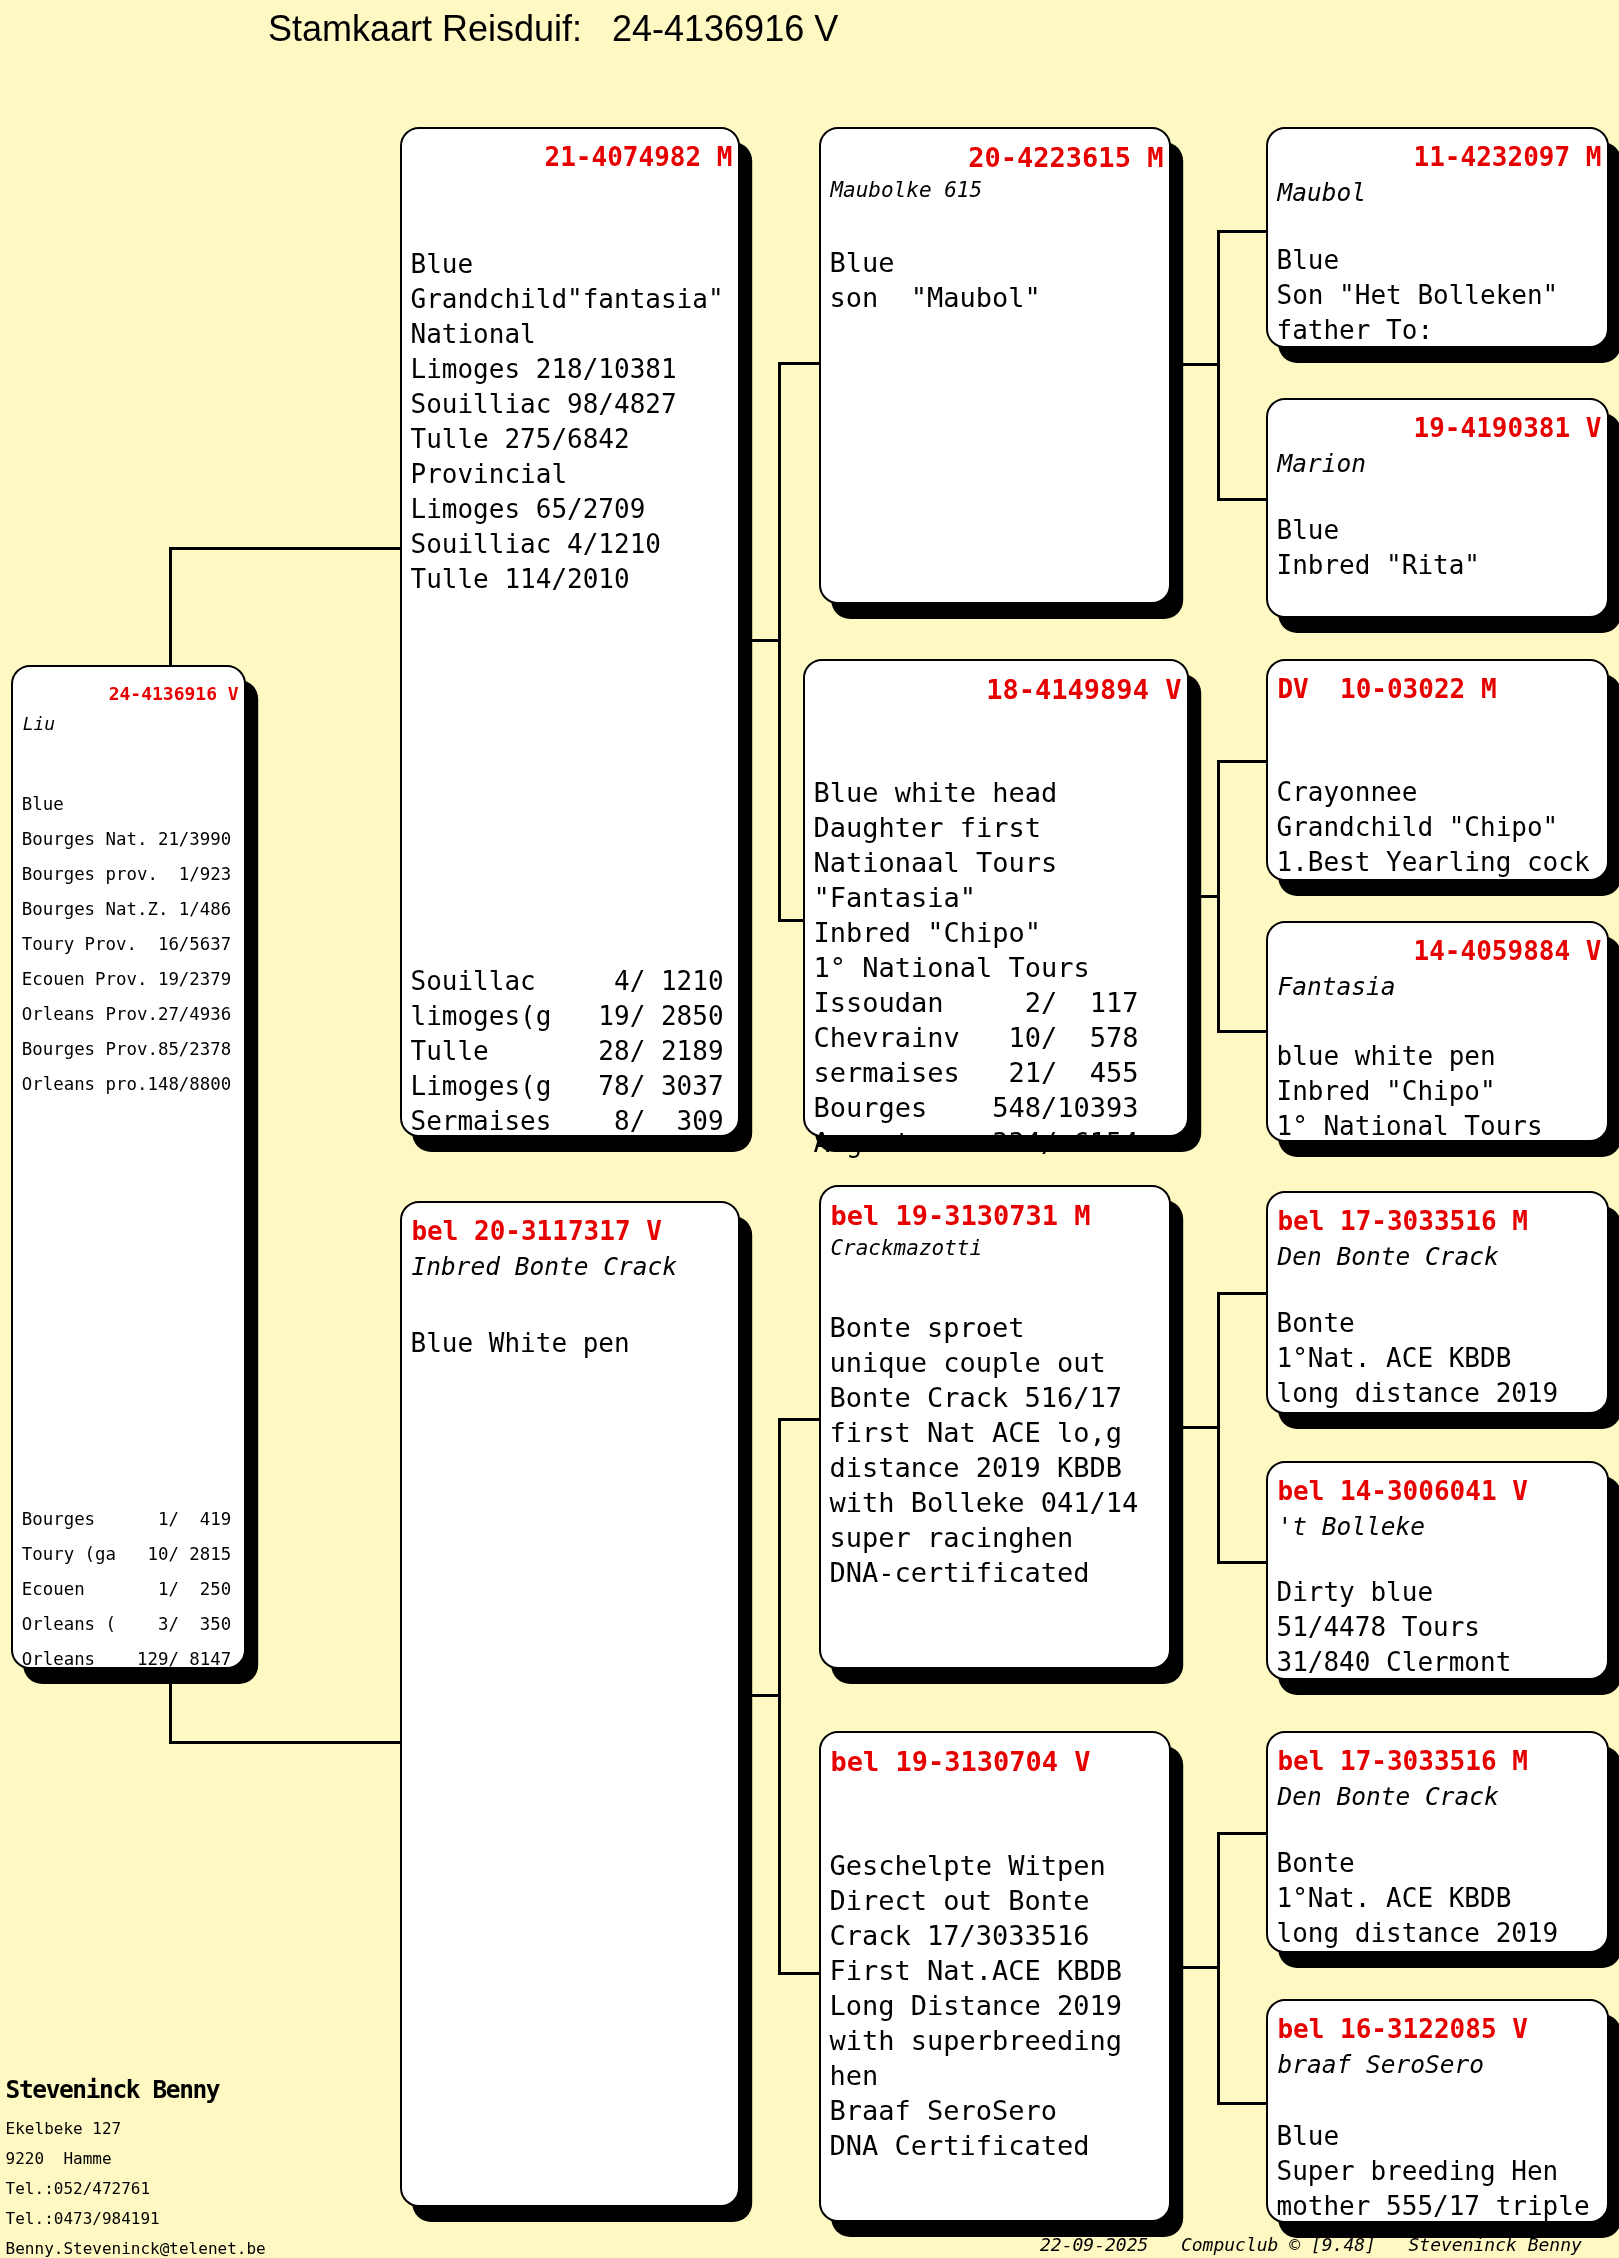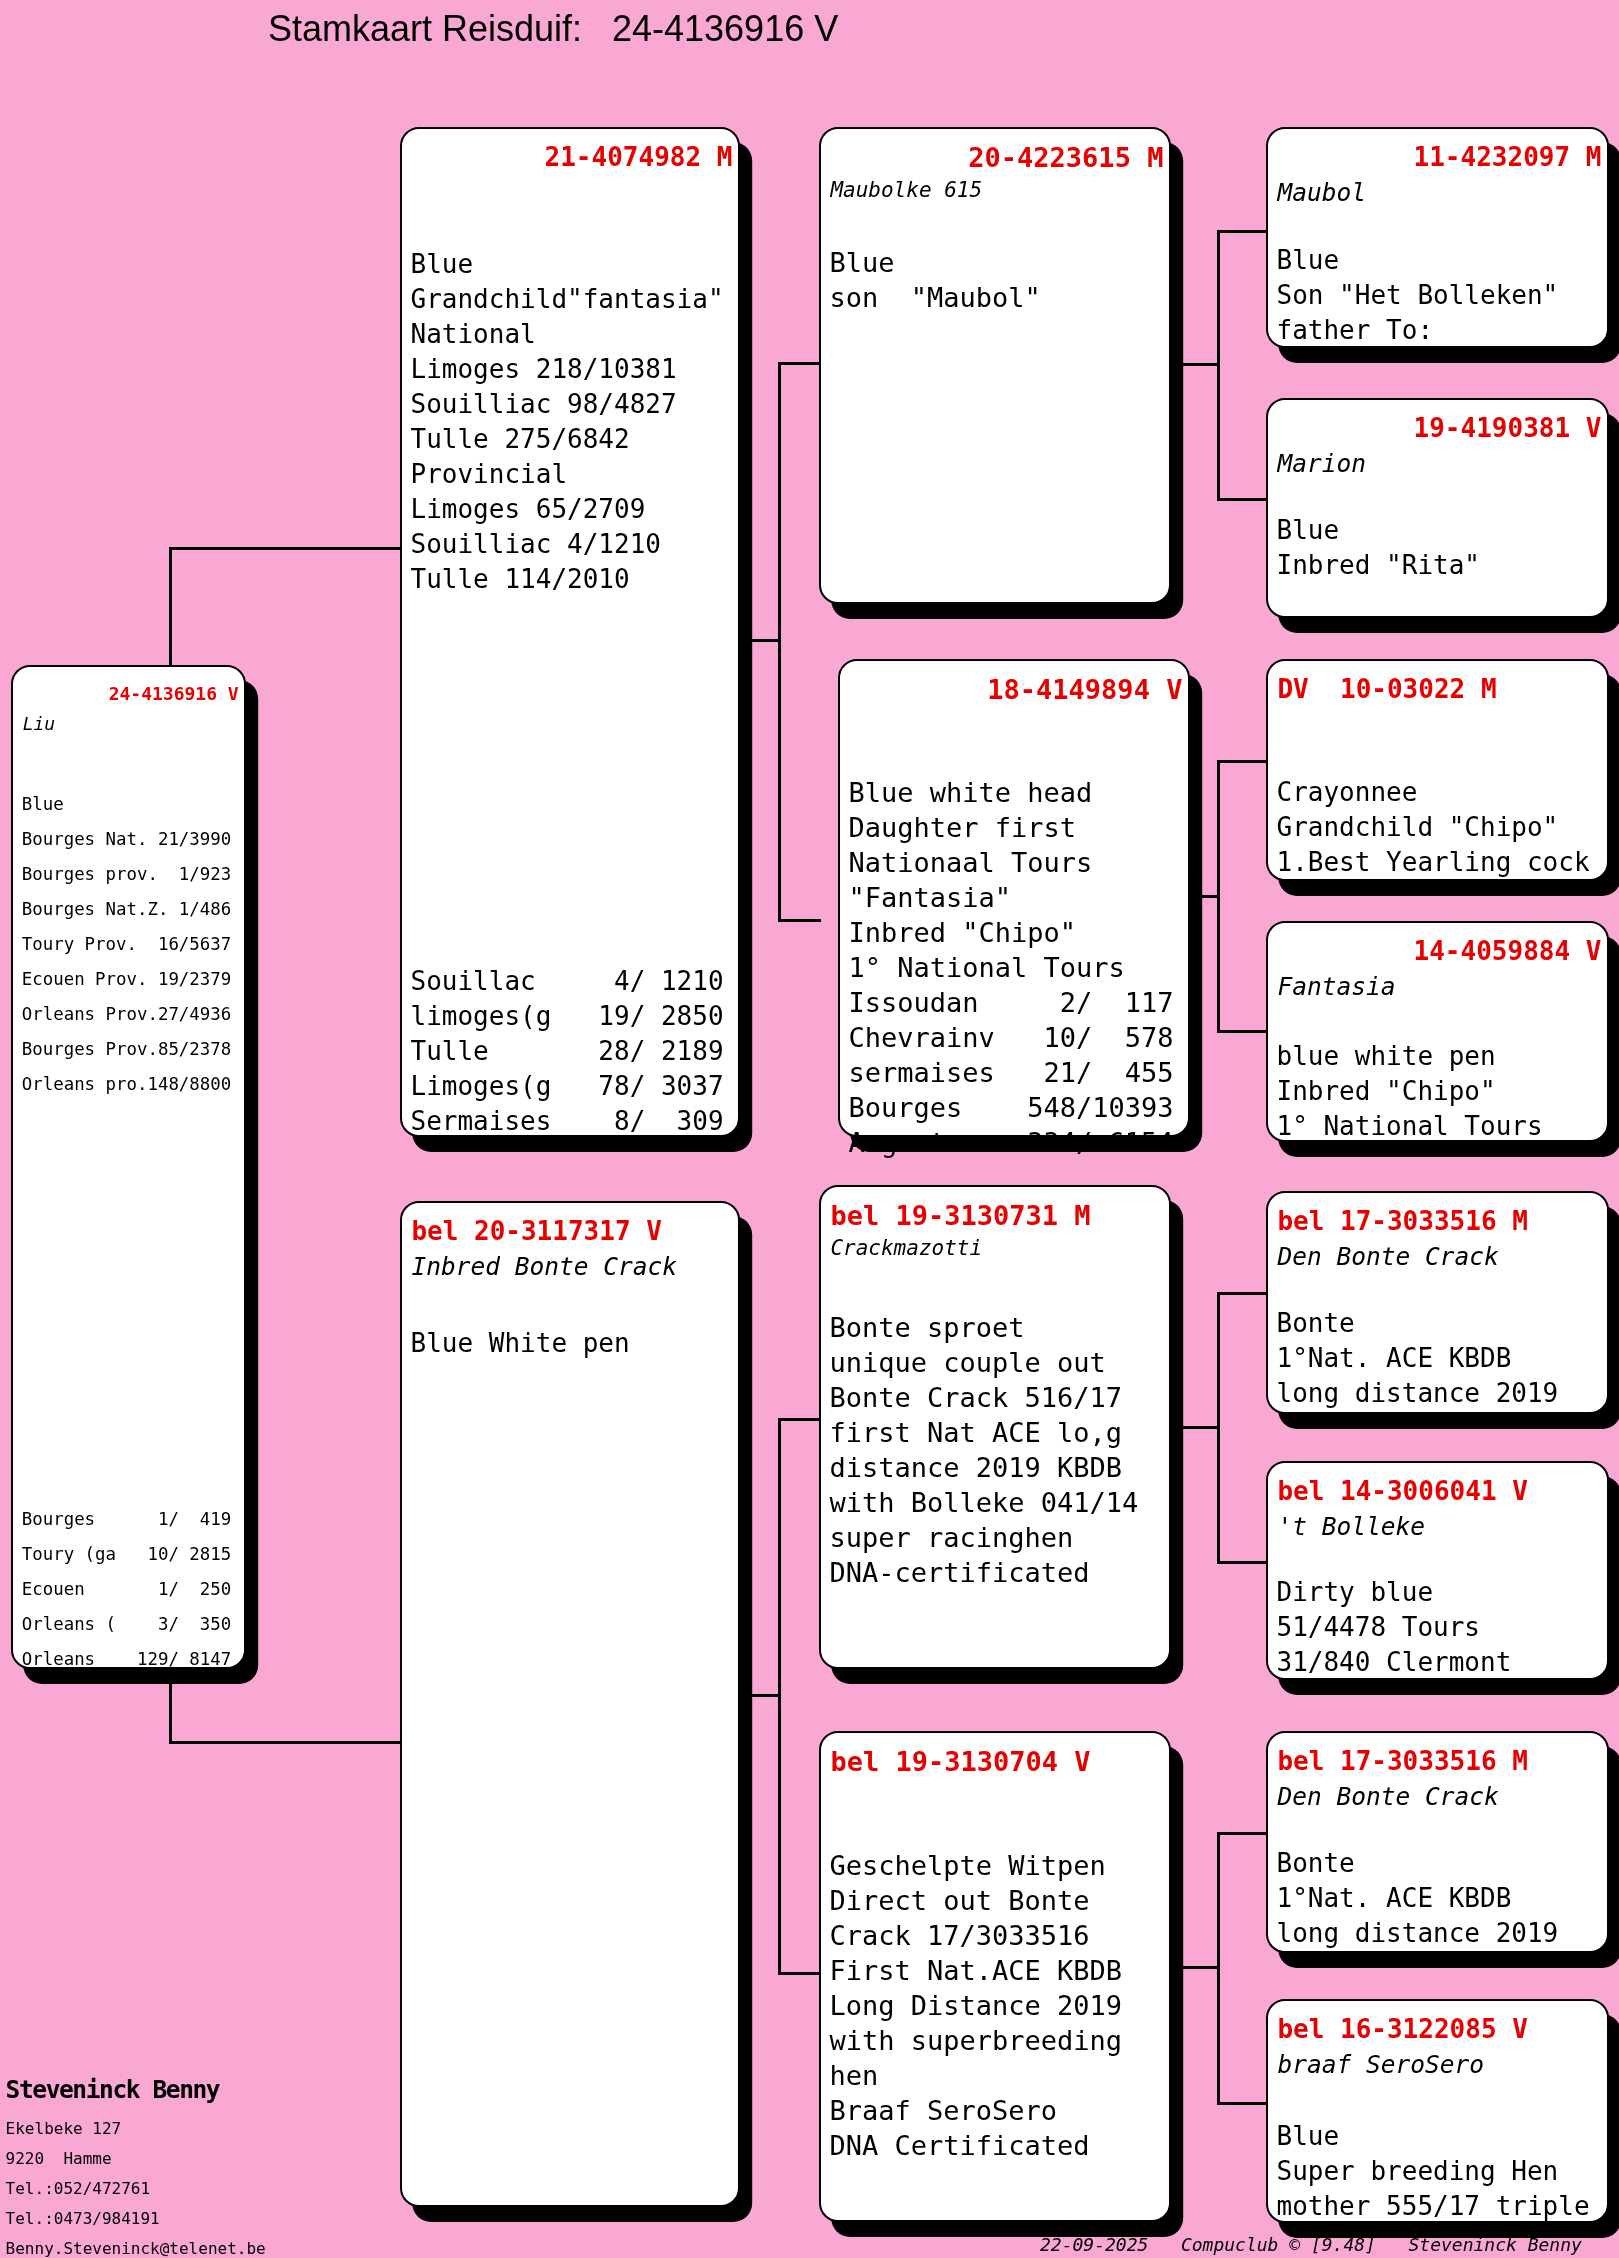--- a/index.html
+++ b/index.html
@@ -1,16 +1,16 @@
 <!DOCTYPE html>
 <html style="font-size:15px"><head>
 <meta charset="utf-8">
 <style>
   html,body{margin:0;padding:0;background:#fff;}
-  .page{position:relative;width:1620px;height:2259px;background:#f9a8d4;
+  .page{position:relative;width:1620px;height:2259px;background:#fef9c3;
         font-family:"DejaVu Sans Mono","Liberation Mono",monospace;color:#000;overflow:hidden;}
 
   
   .main-title{position:absolute;top:7.5px;font-family:"Liberation Sans","DejaVu Sans",sans-serif;
               font-size:36px;color:#000;white-space:pre;}
   #title-label{left:268px;}
   #title-ring{left:612px;}
 
   
   .pbox{position:absolute;background:#fff;border:2.8px solid #000;border-radius:19px;
@@ -33,21 +33,21 @@
   .col3 .box-body{font-size:27px;}
   .col4 .box-title{font-size:26px;}
   .col4 .box-name{font-size:24.5px;}
   .col4 .box-body{font-size:26px;}
 
   
   #box-root {left:11.3px;  top:665px;  width:231px; height:1000px;}
   #box-f    {left:400px; top:127px;  width:336px; height:1006px;}
   #box-m    {left:400px; top:1185px; width:336px; height:1002px;margin-top:16px;}
   #box-pgf  {left:819px; top:127px;  width:348px; height:473px;}
-  #box-pgm  {left:838px; top:659px;  width:348px; height:474px;}
+  #box-pgm  {left:803px; top:659px;  width:348px; height:474px;padding-left:34px;}
   #box-mgf  {left:819px; top:1185px; width:348px; height:480px;}
   #box-mgm  {left:819px; top:1731px; width:348px; height:487px;}
   #box-ggf1 {left:1266px;top:127px;  width:339px; height:217px;}
   #box-ggm1 {left:1266px;top:398px;  width:339px; height:216px;}
   #box-ggf2 {left:1266px;top:659px;  width:339px; height:218px;}
   #box-ggm2 {left:1266px;top:921px;  width:339px; height:217px;}
   #box-ggf3 {left:1266px;top:1191px; width:339px; height:219px;}
   #box-ggm3 {left:1266px;top:1461px; width:339px; height:215px;}
   #box-ggf4 {left:1266px;top:1731px; width:339px; height:218px;}
   #box-ggm4 {left:1266px;top:1999px; width:339px; height:220px;}

